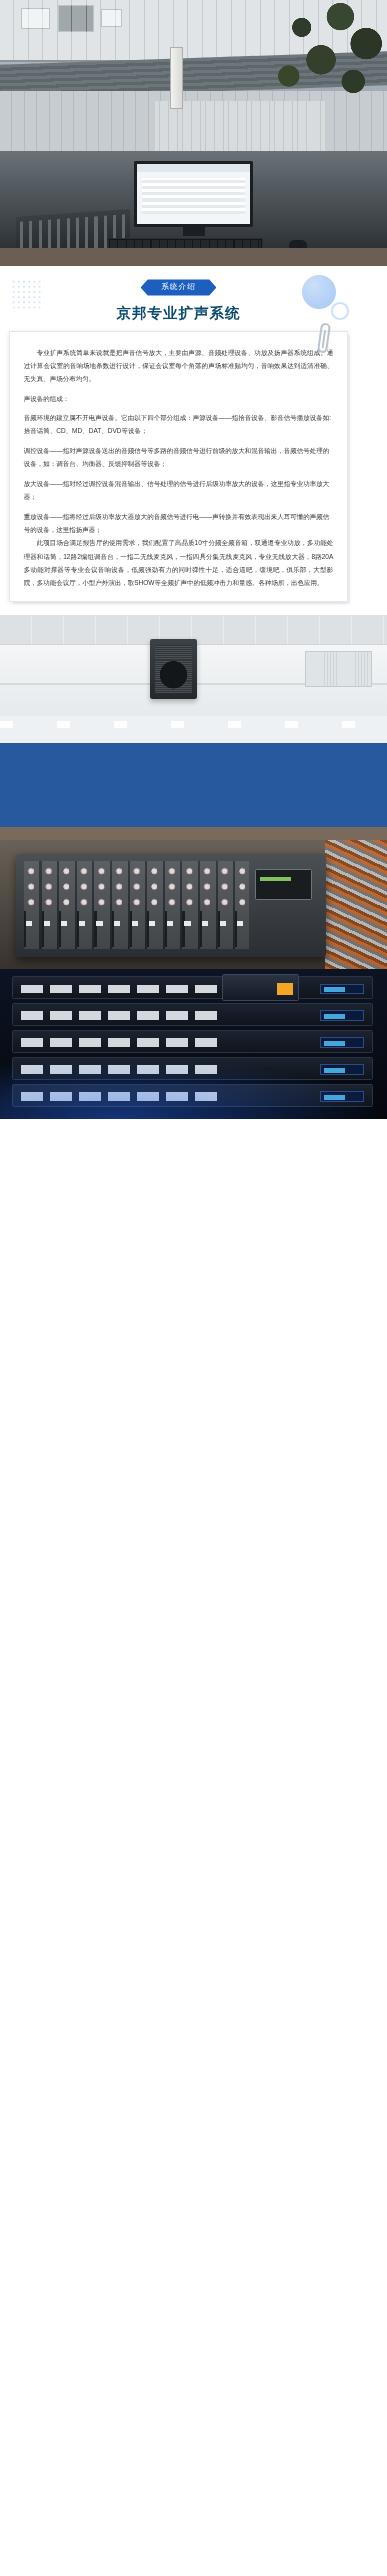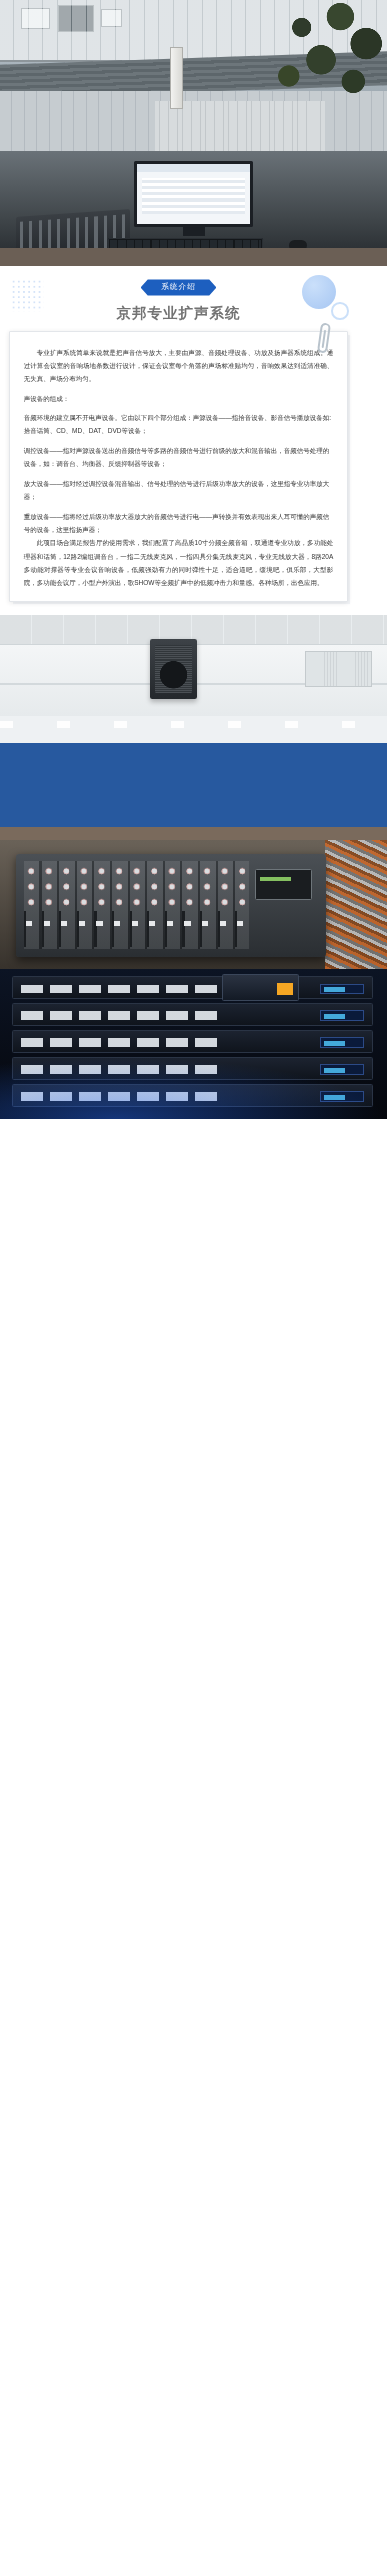--- a/index.html
+++ b/index.html
@@ -63,21 +63,21 @@
     background:repeating-linear-gradient(90deg,#6f767c 0 3.1px,transparent 3.1px 9.3px); opacity:.8; }
   .pd-desk { position:absolute; left:0; bottom:0; width:387px; height:17.6px; background:#6b5f55; }
 
   
   .headline { position:relative; padding:13.4px 0 5.2px; text-align:center; background:#fff; }
   .ribbon {
     display:inline-block; position:relative; padding:3.1px 20.6px; color:#fff; font-size:7.7px;
     letter-spacing:1px; background:#1d5fbf;
     clip-path: polygon(7.2px 0, calc(100% - 7.2px) 0, 100% 50%, calc(100% - 7.2px) 100%, 7.2px 100%, 0 50%);
   }
-  .big-title { margin-top:8.3px; font-size:14.5px; color:#737373; letter-spacing:1px; font-weight:bold;font-family:Liberation Serif, serif; }
+  .big-title { margin-top:8.3px; font-size:14.5px; color:#0c4a6e; letter-spacing:1px; font-weight:bold;font-family:Liberation Serif, serif; }
   .deco-dots { position:absolute; left:11.4px; top:13.4px; width:33px; height:33px;
     background: radial-gradient(circle, #cfe0f7 0.8px, transparent 1px) 0 0/5.2px 5.2px; opacity:.9; }
   .deco-circle { position:absolute; right:20.6px; top:9.3px; width:34px; height:34px; border-radius:50%;
     background: radial-gradient(circle at 35% 30%, #9fc6f6, #5d97e8); opacity:.55; }
   .deco-ring { position:absolute; right:8.3px; top:36px; width:17.6px; height:17.6px; border-radius:50%;
     border:2.6px solid #bed8f7; opacity:.8; }
 
   
   .paper-wrap { position:relative; padding:3.1px 9.3px 13.4px; }
   .paper {

